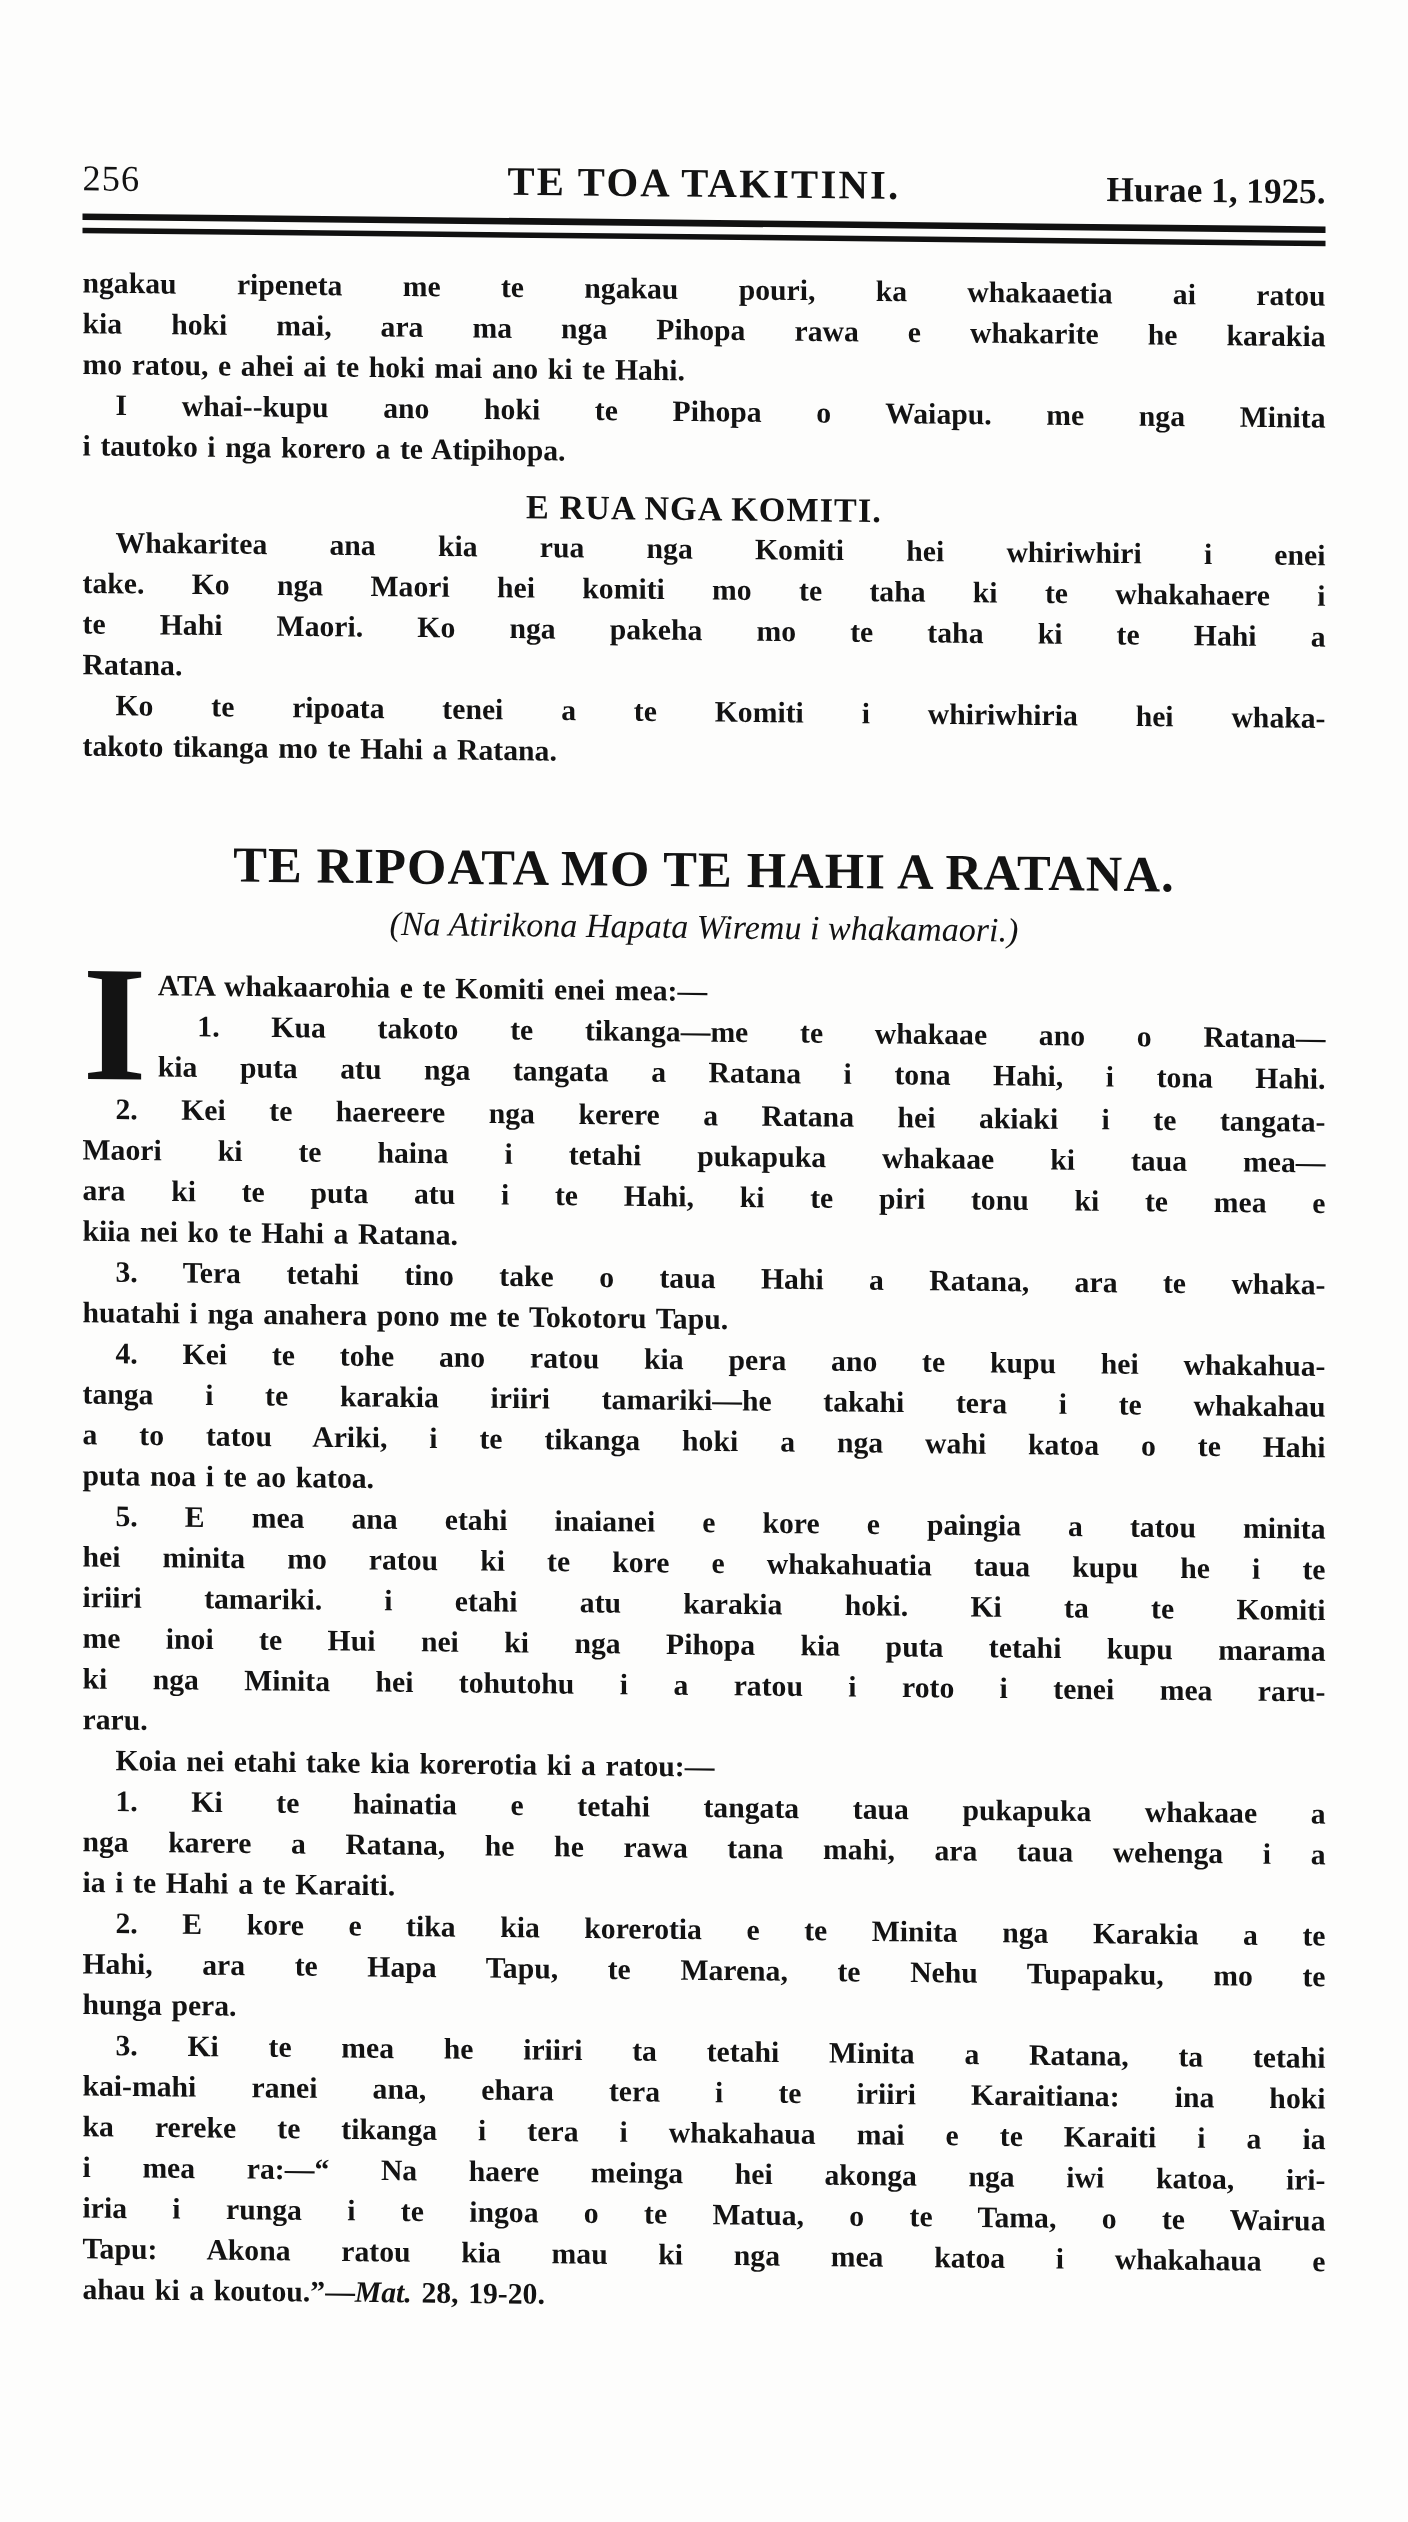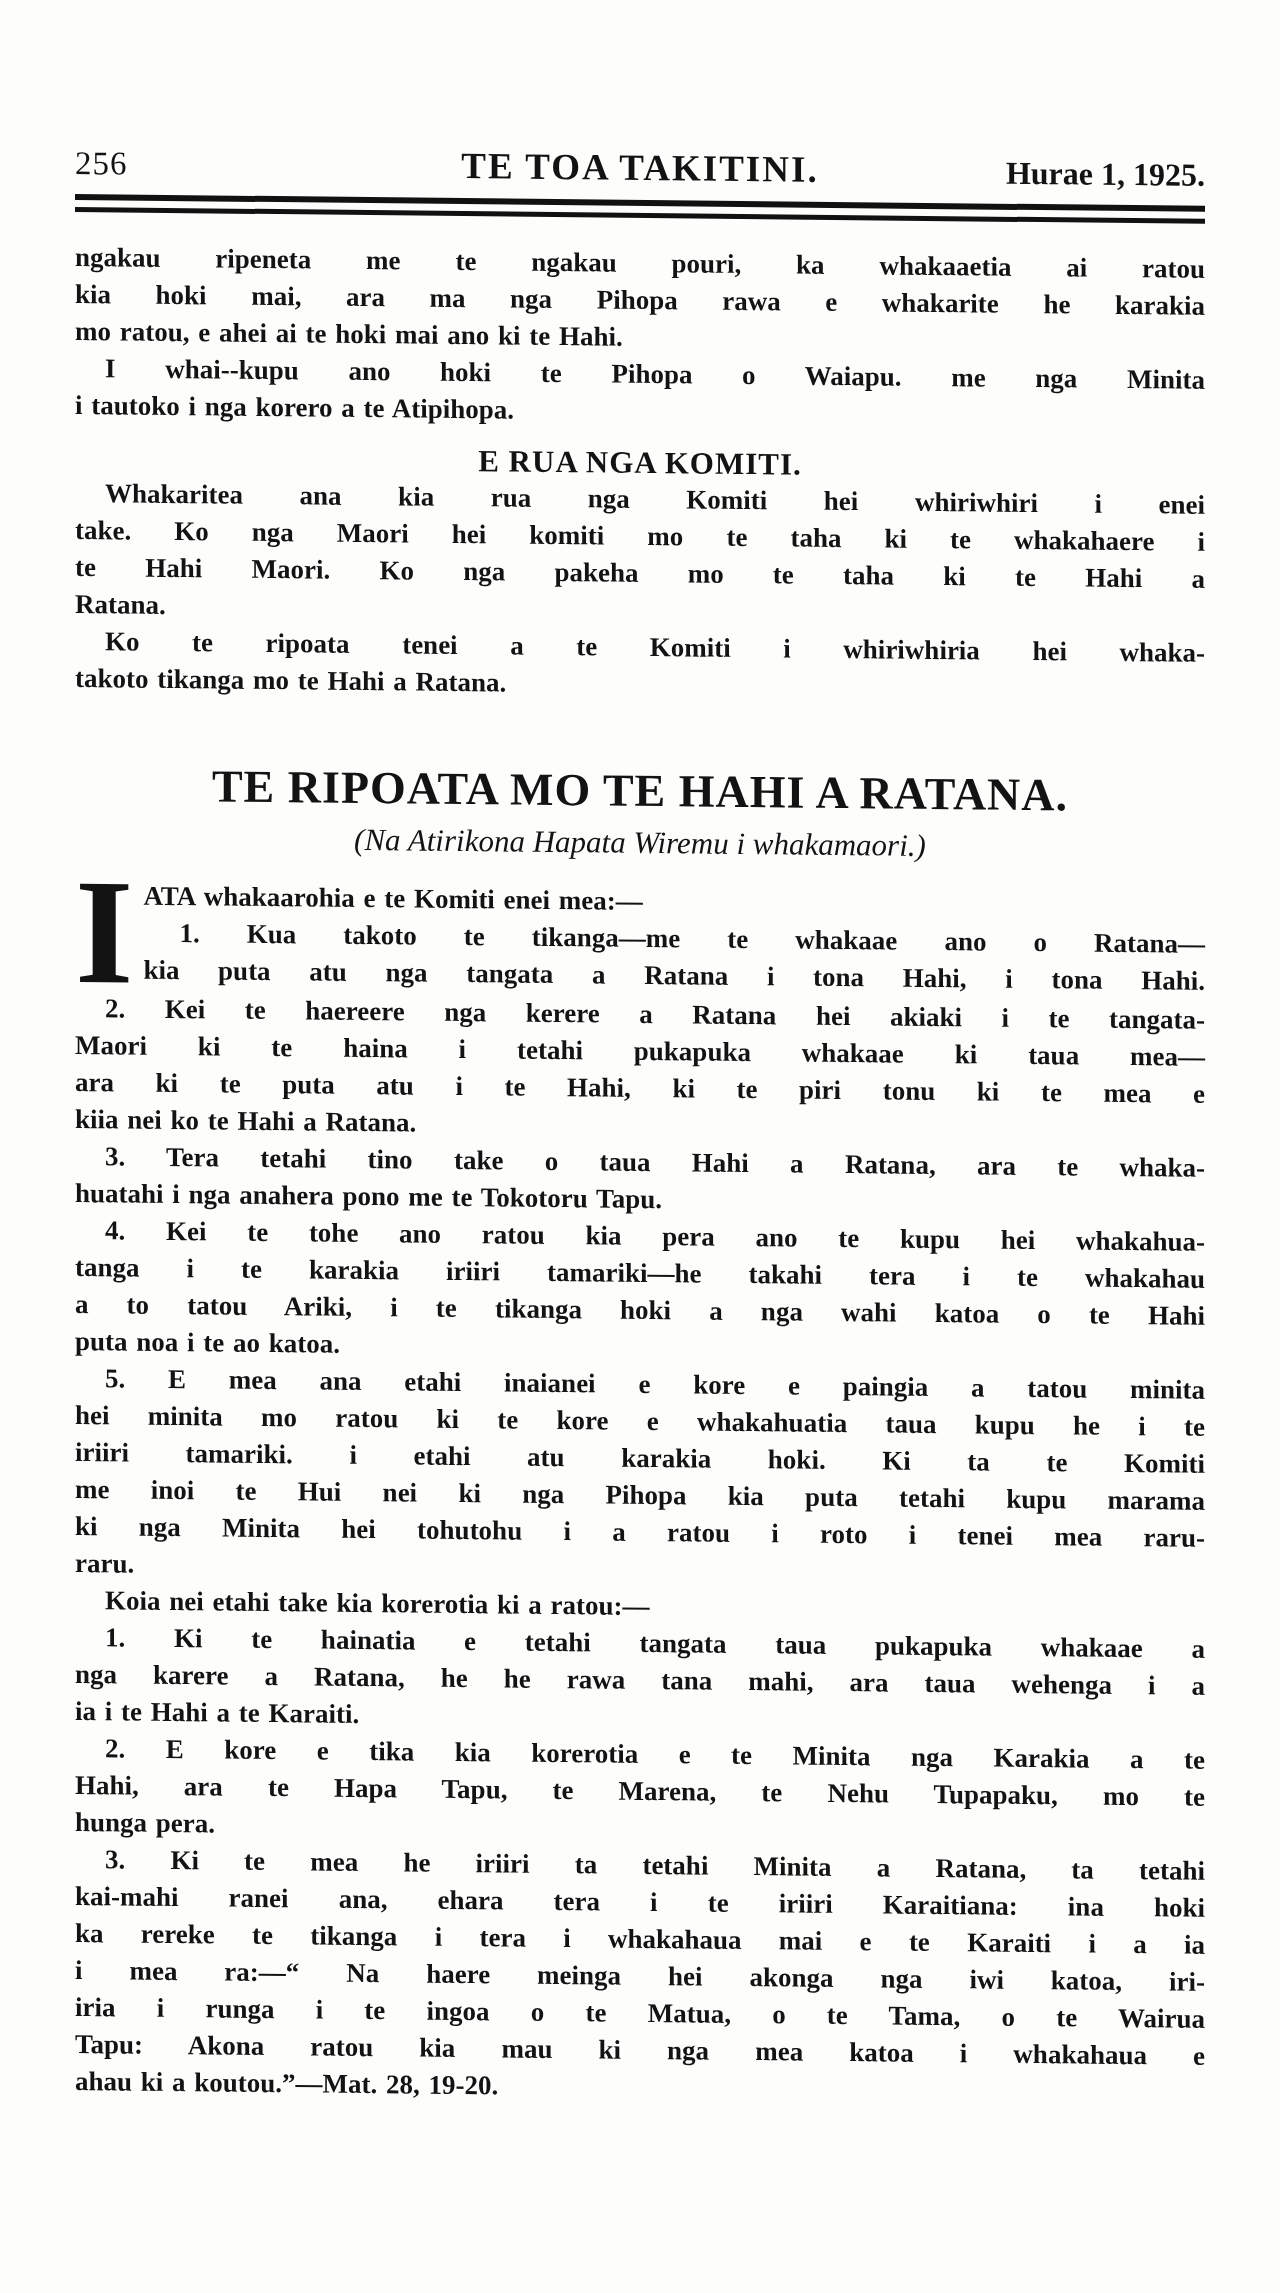--- a/index.html
+++ b/index.html
@@ -74,21 +74,21 @@
   
   .opening::after { content: ""; display: block; clear: both; }
   .dropcap {
     float: left;
     font-size: 150px;
     font-weight: 700;
     line-height: 104px;
     height: 111px;
     margin: 2px 10px 0 0;
   }
-  .cite-src { }
+  .cite-src { font-style: italic; }
 </style>
 </head>
 <body>
 
 <div id="sheet">
 
   <div class="hdr">
     <span class="num">256</span>
     <span class="mast">TE TOA TAKITINI.</span>
     <span class="date">Hurae 1, 1925.</span>

